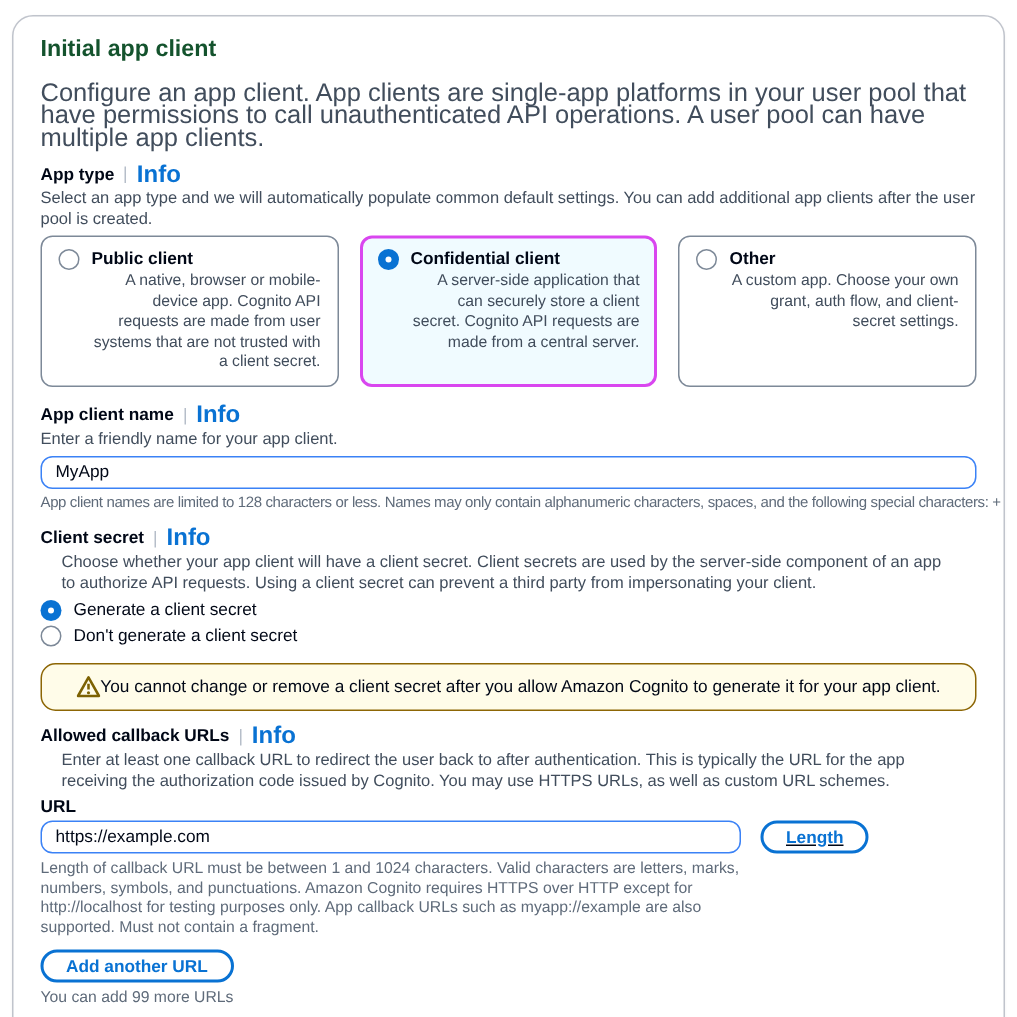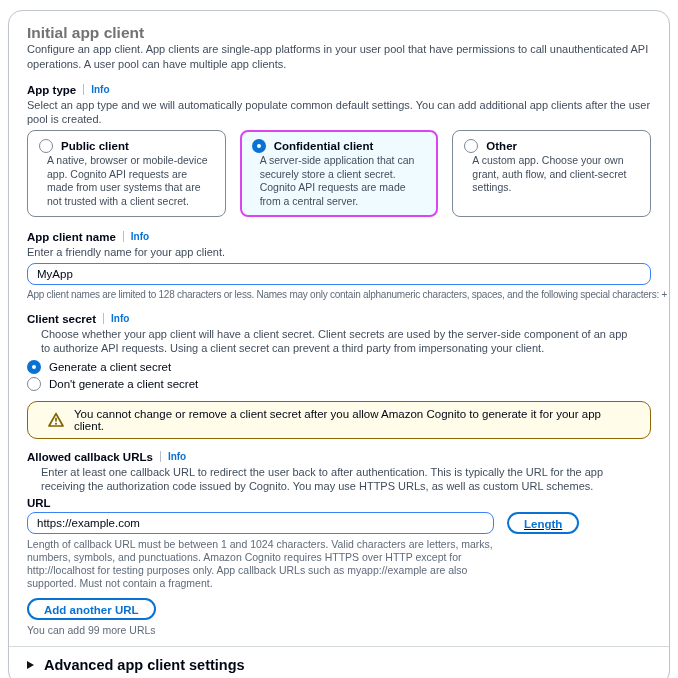--- a/index.html
+++ b/index.html
@@ -3,54 +3,54 @@
 <meta charset="utf-8">
 <style>
   * { margin:0; padding:0; box-sizing:border-box; }
   html,body { width:678px; height:678px; overflow:hidden; background:#ffffff;
     font-family:"Liberation Sans", sans-serif; color:#000716; }
   .page { padding:10px 8px 0; }
   .card { background:#fff; border:1px solid #c0c4cc; border-radius:14px; overflow:hidden;
     box-shadow:0 1px 2px rgba(0,7,22,.06); }
   .card-main { padding:12px 18px 10px; }
 
-  .page-title { font-size:15.5px; font-weight:700; line-height:19px; margin-bottom:0; color:#737373; }
-  .page-desc { font-size:11px; line-height:15px; color:#414d5c; margin-bottom:10px; }
+  .page-title { font-size:15.5px; font-weight:700; line-height:19px; margin-bottom:12px; color:#14532d; }
+  .page-desc { font-size:17px; line-height:15px; color:#414d5c; margin-bottom:10px; }
 
   .field { margin-bottom:0; }
   .label-row { display:flex; align-items:center; gap:7px; height:15px; }
   .field-label { font-size:11.5px; font-weight:700; color:#000716; }
   .label-sep { width:1px; height:11px; background:#b6bec9; }
-  .info-link { font-size:10px; font-weight:700; color:#0972d3; text-decoration:none; cursor:pointer; }
+  .info-link { font-size:16px; font-weight:700; color:#0972d3; text-decoration:none; cursor:pointer; }
   .field-hint { font-size:11px; line-height:14px; color:#414d5c; margin:1px 0 4px; }
   .field-desc { font-size:11px; line-height:14px; color:#414d5c; margin:1px 14px 3px; }
   .constraint { font-size:10px; line-height:13px; color:#5f6b7a; margin-top:3px;
     letter-spacing:-0.25px; white-space:nowrap; }
 
-  .radio-cards { display:flex; gap:14px; margin:2px 0 12px; }
+  .radio-cards { display:flex; gap:14px; margin:2px 0 12px;text-align:right; }
   .radio-card { flex:1; border:1px solid #7d8998; border-radius:8px; background:#fff;
     padding:8px 11px; min-height:70px; cursor:pointer; }
   .radio-card.selected { border:2px solid #d946ef; background:#f0fbff; padding:7px 10px; }
   .rc-head { display:flex; align-items:center; gap:8px; margin-bottom:1px; }
   .rc-title { font-size:11.5px; font-weight:700; color:#000716; }
-  .rc-desc { font-size:10.5px; line-height:13.5px; color:#414d5c; margin-left:8px; }
+  .rc-desc { font-size:10.5px; line-height:13.5px; color:#414d5c; margin-left:22px; }
 
   .radio { width:14px; height:14px; flex:none; border:1.5px solid #7d8998; border-radius:50%;
     background:#fff; position:relative; cursor:pointer; }
   .radio.selected { border:none; background:#0972d3; }
   .radio.selected::after { content:""; position:absolute; left:5px; top:5px; width:4px; height:4px;
     border-radius:50%; background:#fff; }
 
   .text-input { width:100%; height:22px; border:1px solid #3b82f6; border-radius:8px;
     padding:0 9px; font-size:11.5px; color:#000716; font-family:inherit; outline:none; background:#fff; }
 
   .radio-option { display:flex; align-items:center; gap:8px; height:17px; font-size:11.5px; color:#000716; }
 
-  .warning { display:flex; align-items:center; gap:10px; border:1px solid #8d6605; background:#fffce9;
-    border-radius:10px; padding:6px 20px; margin:9px 0 10px; min-height:32px; }
+  .warning { display:flex; align-items:center; border:1px solid #8d6605; background:#fffce9;
+    border-radius:10px; padding:6px 3px; margin:9px 0 10px; min-height:32px;justify-content:center; }
   .warning-text { font-size:11.5px; color:#000716; }
 
   .url-label { font-size:11.5px; font-weight:700; margin:4px 0 3px; }
   .url-row { display:flex; align-items:center; gap:13px;text-decoration:underline; }
   .url-input-wrap { width:467px; flex:none; }
   .pill-btn { border:2px solid #0972d3; background:#fff; color:#0972d3; font-weight:700;
     font-size:11.5px; font-family:inherit; border-radius:14px; padding:2px 15px; height:22px;
     line-height:16px; cursor:pointer; }
   .url-constraint { font-size:10.5px; line-height:13px; color:#5f6b7a; margin-top:4px; max-width:470px; }
   .add-btn { margin-top:8px; }

